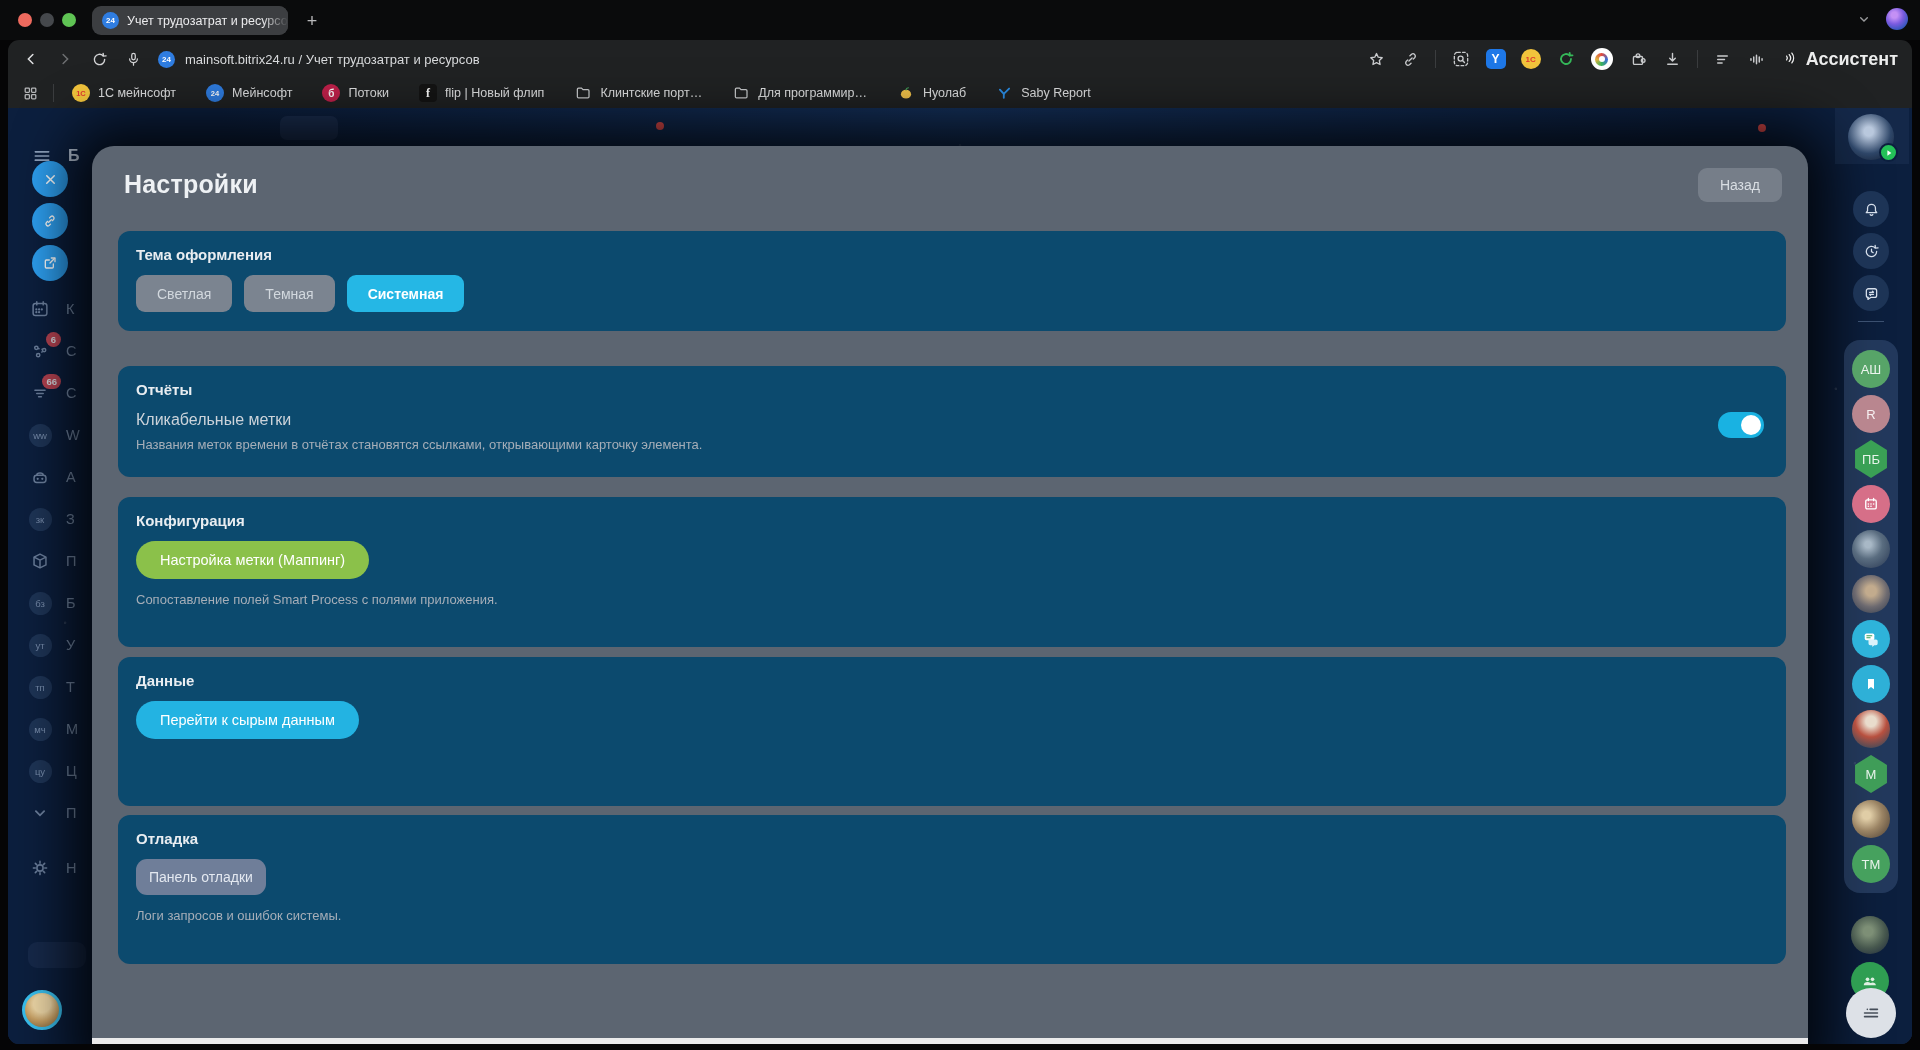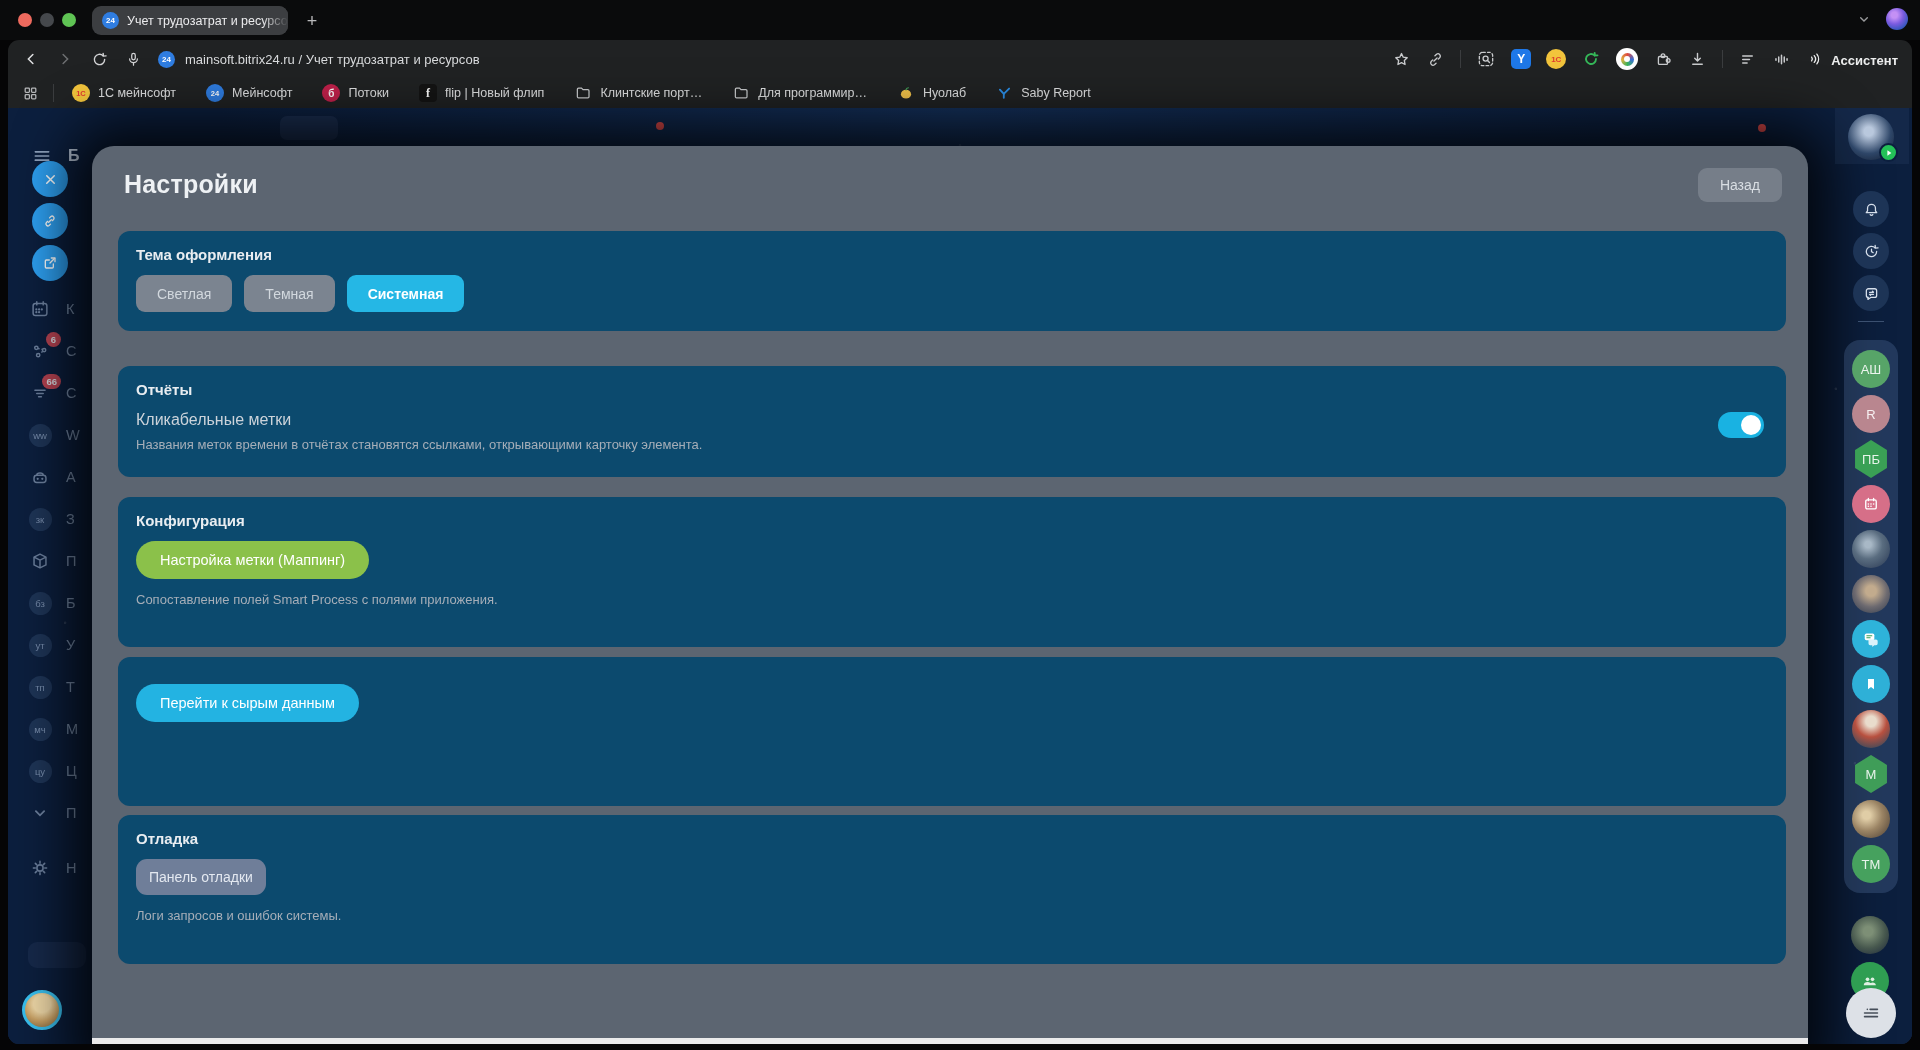--- a/index.html
+++ b/index.html
@@ -30,21 +30,21 @@
   .url-group{display:flex;align-items:center;gap:10px;min-width:0;}
   .url-text{color:#d9dbdd;font-size:13px;white-space:nowrap;}
   .bar-spacer{flex:1;}
   .bar-right{display:flex;align-items:center;gap:15px;}
   .vdiv{width:1px;height:18px;background:#3b3d3f;}
   .ext-y{width:20px;height:20px;border-radius:5px;background:#1e78e8;color:#fff;font-weight:bold;font-size:12px;display:flex;align-items:center;justify-content:center;}
   .ext-1c{width:20px;height:20px;border-radius:50%;background:#f2c43c;color:#e03b2f;font-weight:bold;font-size:8px;display:flex;align-items:center;justify-content:center;}
   .ext-orb{width:22px;height:22px;border-radius:50%;background:#fff;display:flex;align-items:center;justify-content:center;}
   .ext-orb i{width:13px;height:13px;border-radius:50%;background:conic-gradient(#e04a3f,#3a6fd8,#39b45c,#e0b23f,#e04a3f);position:relative;}
   .ext-orb i::after{content:"";position:absolute;left:3.5px;top:3.5px;width:6px;height:6px;border-radius:50%;background:#fff;}
-  .assistant{display:flex;align-items:flex-end;gap:7px;color:#eceded;font-size:13px;font-weight:bold;}
+  .assistant{display:flex;align-items:flex-start;gap:7px;color:#eceded;font-size:18px;font-weight:bold;}
 
   .bookmarksbar{position:absolute;left:0;top:38px;width:100%;height:30px;display:flex;align-items:center;padding:0 14px;gap:14px;}
   .bm-items{display:flex;align-items:center;gap:30px;margin-left:4px;}
   .bm{display:flex;align-items:center;gap:8px;color:#e0e1e2;font-size:12.5px;white-space:nowrap;}
   .bm-ic-round{width:18px;height:18px;border-radius:50%;display:flex;align-items:center;justify-content:center;font-weight:bold;}
   .bm-1c{background:#f2c43c;color:#e03b2f;font-size:7.5px;}
   .bm-24{background:#2f7de1;color:#fff;font-size:7.5px;}
   .bm-potoki{background:#c2204b;color:#fff;font-size:10px;}
   .bm-flip{width:18px;height:18px;border-radius:4px;background:#141414;color:#fff;display:flex;align-items:center;justify-content:center;font-size:12px;font-weight:bold;font-family:"Liberation Serif",serif;}
 
@@ -440,20 +440,21 @@
             </div>
         </div>
 
         <div class="card c3">
           <div class="card-h">Конфигурация</div>
           <div class="pill-btn green">Настройка метки (Маппинг)</div>
           <div class="card-desc">Сопоставление полей Smart Process с полями приложения.</div>
         </div>
 
         <div class="card c4">
+          <div class="card-h">Данные</div>
           <div class="pill-btn cyan">Перейти к сырым данным</div>
         </div>
 
         <div class="card c5">
           <div class="card-h">Отладка</div>
           <div class="slate-btn">Панель отладки</div>
           <div class="card-desc">Логи запросов и ошибок системы.</div>
         </div>
       </div>
 

